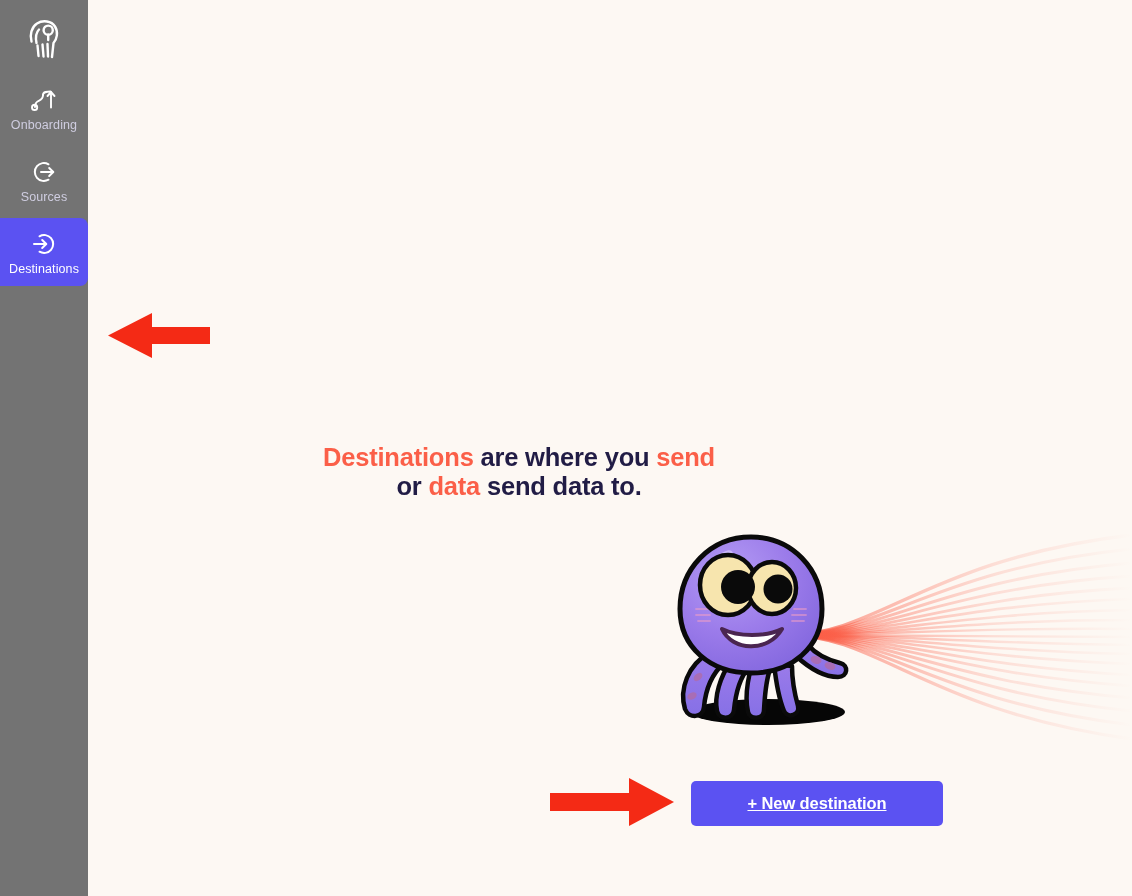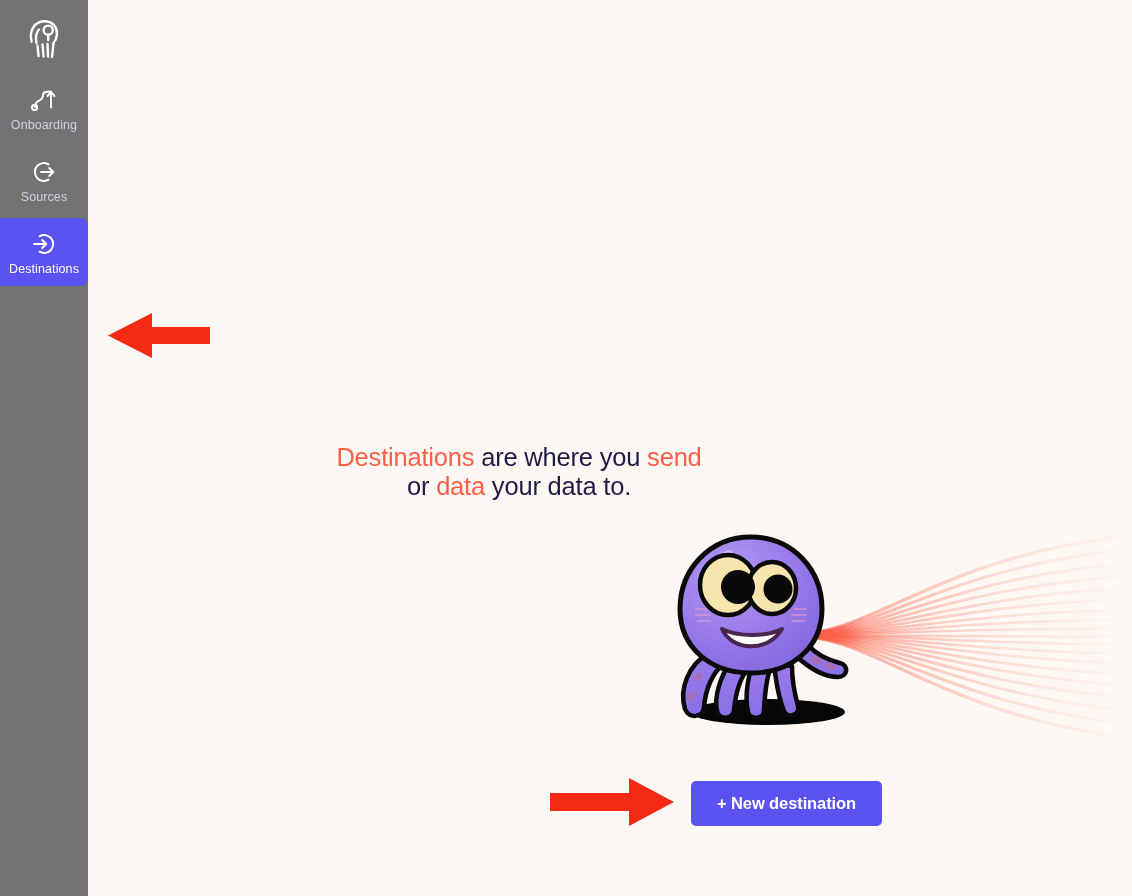--- a/index.html
+++ b/index.html
@@ -71,52 +71,53 @@
     background: #fdf8f3;
   }
 
   #headline {
     position: absolute;
     left: 0;
     top: 443px;
     width: 862px;
     text-align: center;
     font-size: 25.5px;
-    font-weight: normal;
+    font-weight: bold;
     line-height: 29px;
     color: #211c45;
     letter-spacing: -0.2px;
   }
   #headline .hl { color: #fb5f48; }
 
   
   #illustration {
     position: absolute;
     left: 560px;
     top: 525px;
     width: 484px;
     height: 225px;
   }
 
   
   #new-destination-button {
     position: absolute;
     left: 603px;
     top: 781px;
-    width: 191px;
+    width: 252px;
     height: 45px;
     background: #5b52f2;
     border: none;
     border-radius: 5px;
     color: #ffffff;
     font-family: "Liberation Sans", sans-serif;
     font-size: 16.5px;
     font-weight: bold;
     letter-spacing: -0.1px;
     cursor: pointer;
+    text-decoration: underline;
   }
 
   
   .annotation-arrow { position: absolute; }
   #arrow-sidebar { left: 108px; top: 312px; }
   #arrow-button  { left: 550px; top: 775px; }
 </style>
 </head>
 <body>
 
@@ -171,21 +172,21 @@
     </span>
     <span class="nav-label">Destinations</span>
   </div>
 
 </div>
 
 <div id="main">
 
   <h1 id="headline">
     <span class="hl">Destinations</span><span> are where you </span><span class="hl">send</span><br>
-    <span>or </span><span class="hl">data</span><span> your data to.</span>
+    <span>or </span><span class="hl">data</span><span> send data to.</span>
   </h1>
 
   <div id="illustration">
     <svg width="484" height="225" viewBox="0 0 484 225">
       <defs>
         <radialGradient id="headGrad" cx="35%" cy="28%" r="78%">
           <stop offset="0%" stop-color="#b49cf4"></stop>
           <stop offset="55%" stop-color="#9b7bea"></stop>
           <stop offset="100%" stop-color="#8468df"></stop>
         </radialGradient>

